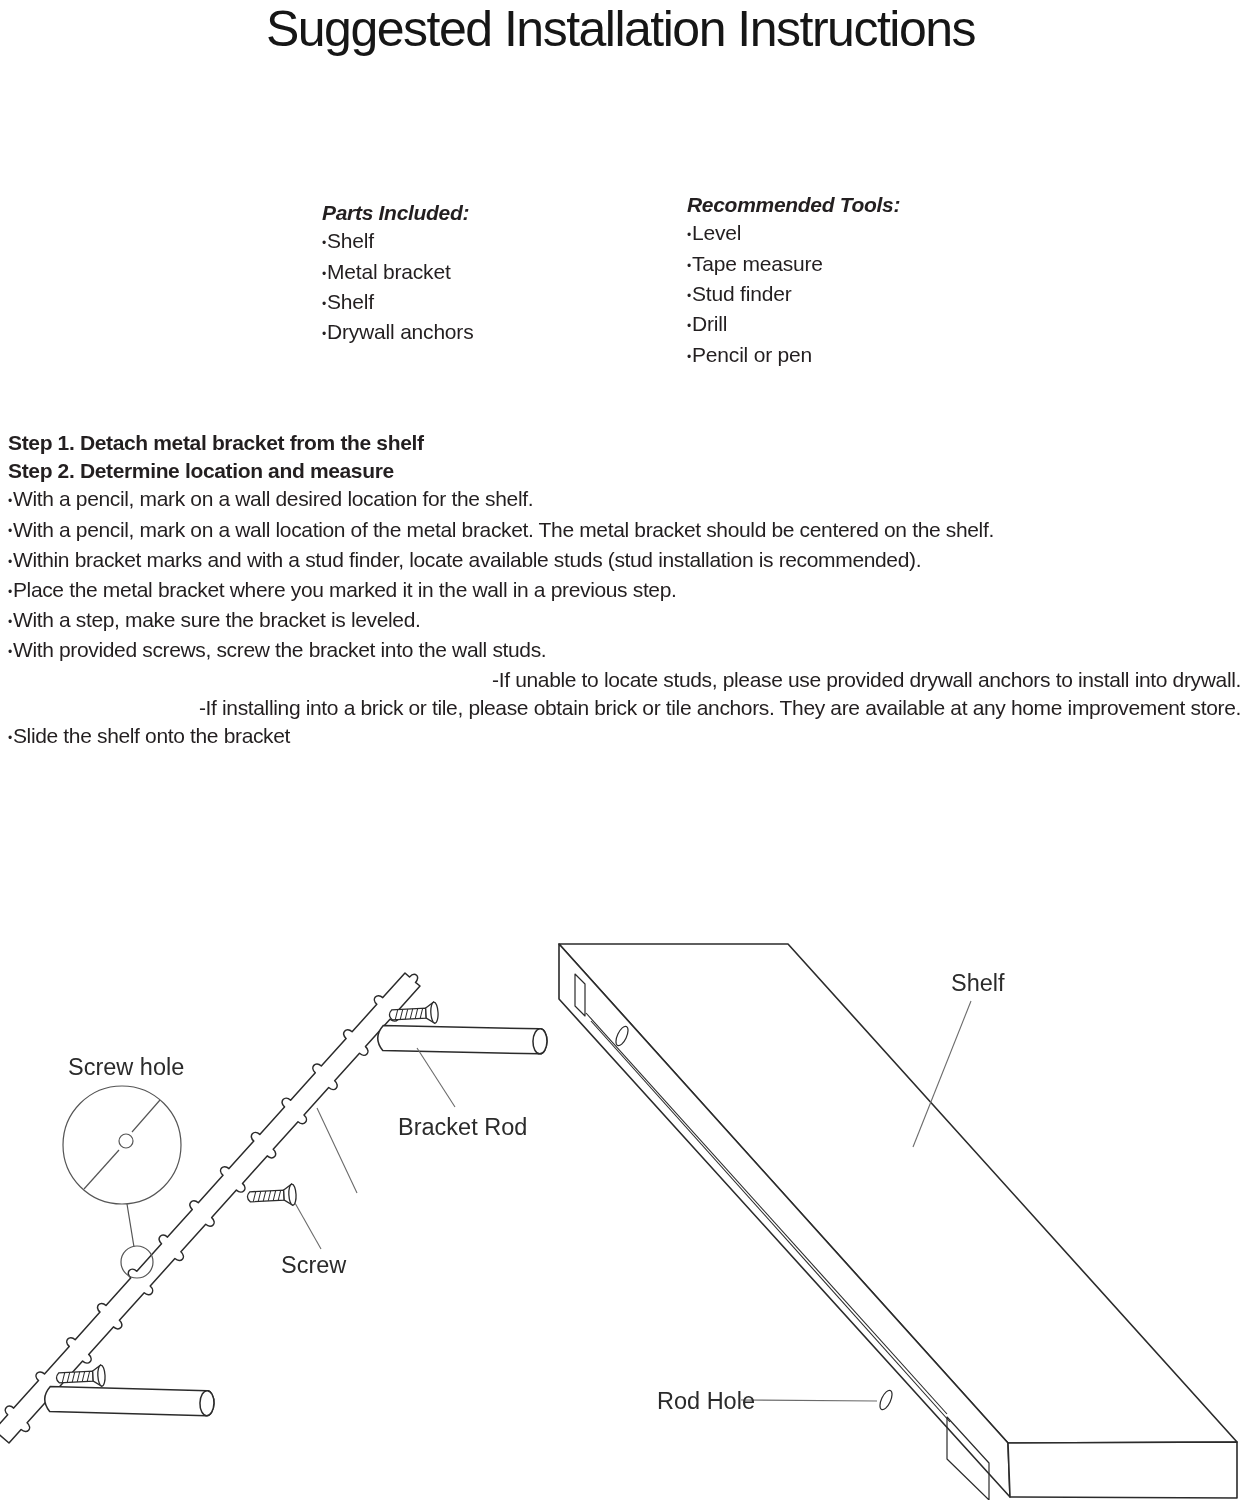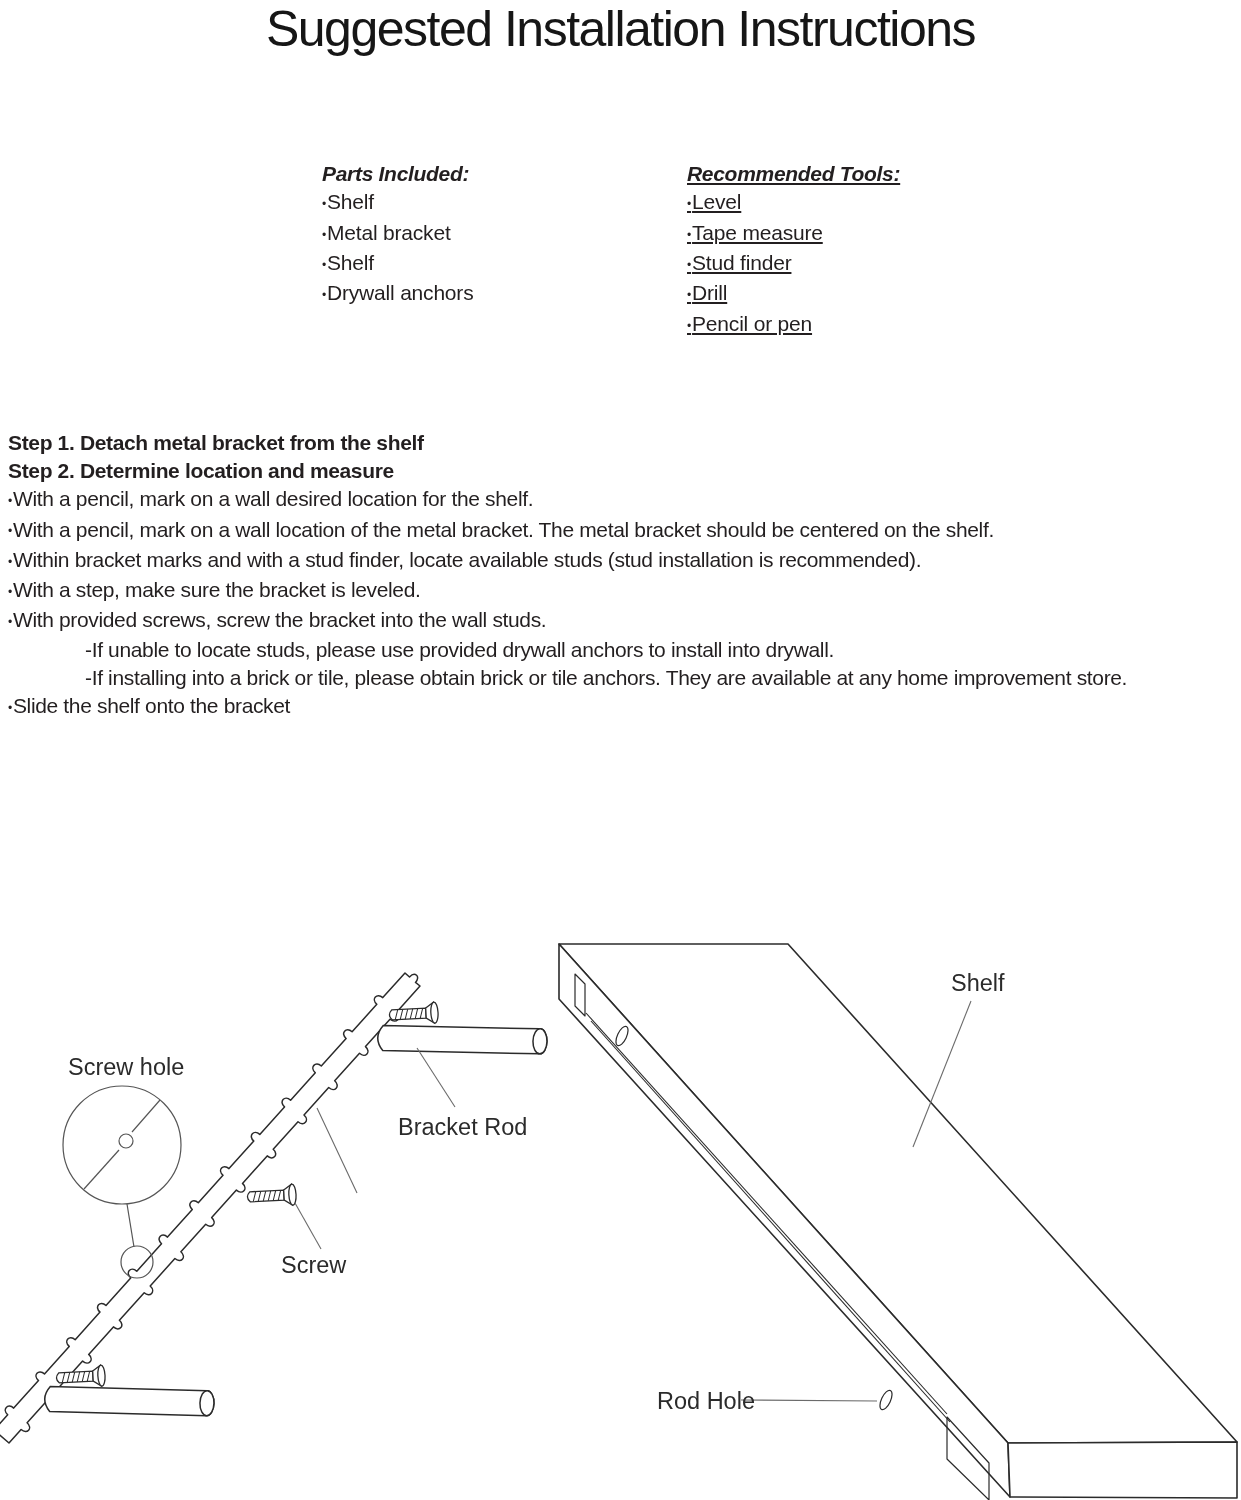--- a/index.html
+++ b/index.html
@@ -5,31 +5,31 @@
   html,body{margin:0;padding:0;}
   body{
     width:1241px;height:1500px;position:relative;background:#ffffff;
     font-family:"Liberation Sans",sans-serif;color:#231f20;overflow:hidden;
   }
   .title{
     position:absolute;top:0;left:0;width:1241px;text-align:center;
     font-size:50px;letter-spacing:-1.5px;color:#161616;font-weight:400;
     white-space:nowrap;
   }
-  .col{position:absolute;font-size:21px;line-height:28.4px;white-space:nowrap;letter-spacing:-0.2px;}
+  .col{position:absolute;font-size:21px;line-height:28.4px;white-space:nowrap;letter-spacing:-0.2px;margin-top:39px;}
   .col-parts{left:322px;top:160px;}
-  .col-tools{left:687px;top:160px;text-decoration:underline;}
+  .col-tools{left:687px;top:152px;}
   .col .hd{font-weight:700;font-style:italic;font-size:21px;letter-spacing:-0.3px;}
   .steps{
     position:absolute;left:8px;top:429px;width:1233px;
     font-size:21px;line-height:28.2px;letter-spacing:-0.35px;
   }
   .steps .line{white-space:nowrap;}
   .steps .h{font-weight:700;}
-  .steps .s{padding-left:77px;}
+  .steps .s{padding-left:77px;text-align:right;}
   .blt{font-size:0.58em;vertical-align:0.09em;margin-right:1px;}
   .diagram{position:absolute;left:0;top:0;width:1241px;height:1500px;}
   svg text{font-family:"Liberation Sans",sans-serif;font-size:23.5px;fill:#2b2b2b;}
 </style>
 </head>
 <body>
 
 <div class="title">Suggested Installation Instructions</div>
 
 <div class="col col-parts">
@@ -48,20 +48,21 @@
   <div><span class="blt">•</span><span>Drill</span></div>
   <div><span class="blt">•</span><span>Pencil or pen</span></div>
 </div>
 
 <div class="steps">
   <div class="line h"><span>Step 1. Detach metal bracket from the shelf</span></div>
   <div class="line h"><span>Step 2. Determine location and measure</span></div>
   <div class="line b"><span class="blt">•</span><span>With a pencil, mark on a wall desired location for the shelf.</span></div>
   <div class="line b"><span class="blt">•</span><span>With a pencil, mark on a wall location of the metal bracket. The metal bracket should be centered on the shelf.</span></div>
   <div class="line b"><span class="blt">•</span><span>Within bracket marks and with a stud finder, locate available studs (stud installation is recommended).</span></div>
+  <div class="line b"><span class="blt">•</span><span>Place the metal bracket where you marked it in the wall in a previous step.</span></div>
   <div class="line b"><span class="blt">•</span><span>With a step, make sure the bracket is leveled.</span></div>
   <div class="line b"><span class="blt">•</span><span>With provided screws, screw the bracket into the wall studs.</span></div>
   <div class="line s"><span>-If unable to locate studs, please use provided drywall anchors to install into drywall.</span></div>
   <div class="line s"><span>-If installing into a brick or tile, please obtain brick or tile anchors. They are available at any home improvement store.</span></div>
   <div class="line b"><span class="blt">•</span><span>Slide the shelf onto the bracket</span></div>
 </div>
 
 <svg class="diagram" viewBox="0 0 1241 1500" xmlns="http://www.w3.org/2000/svg">
   <defs>
     <g id="screw">

